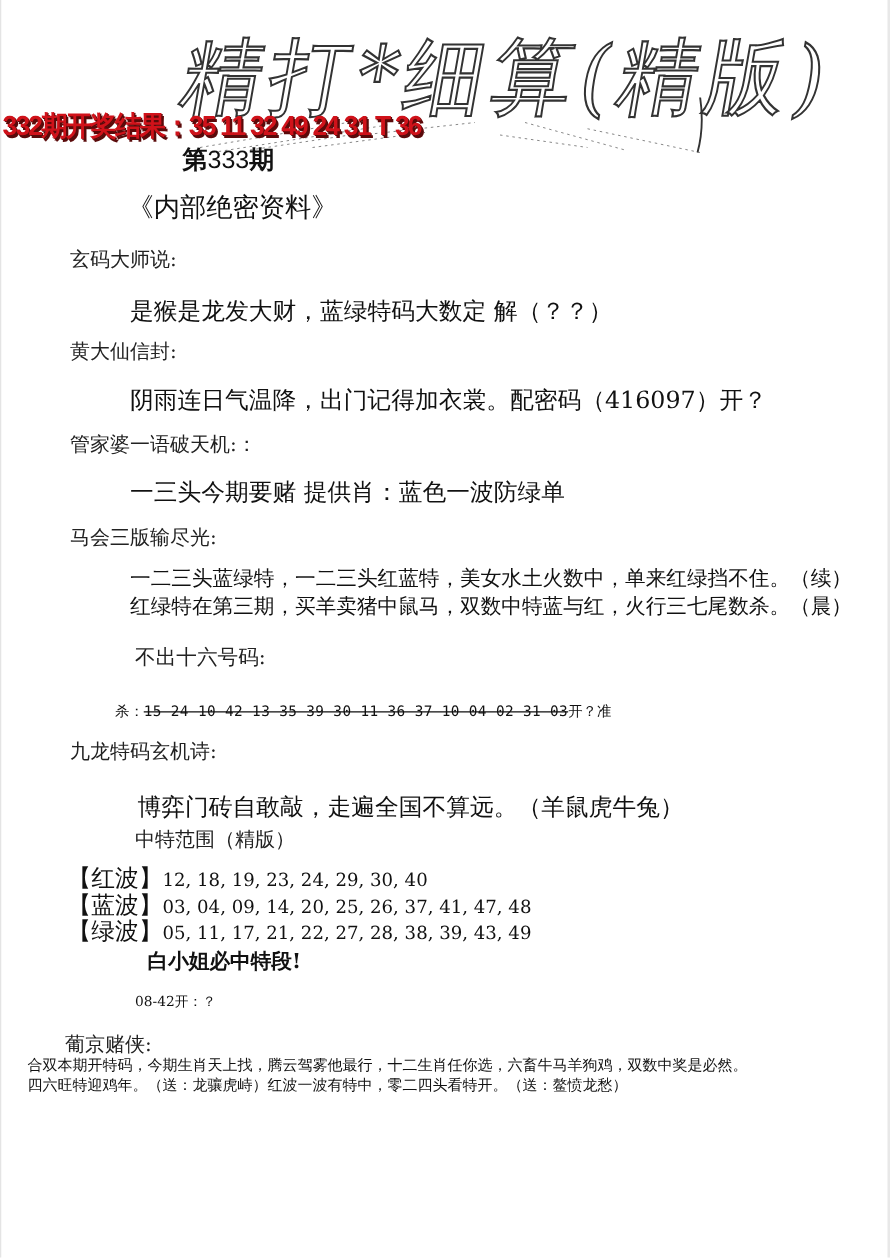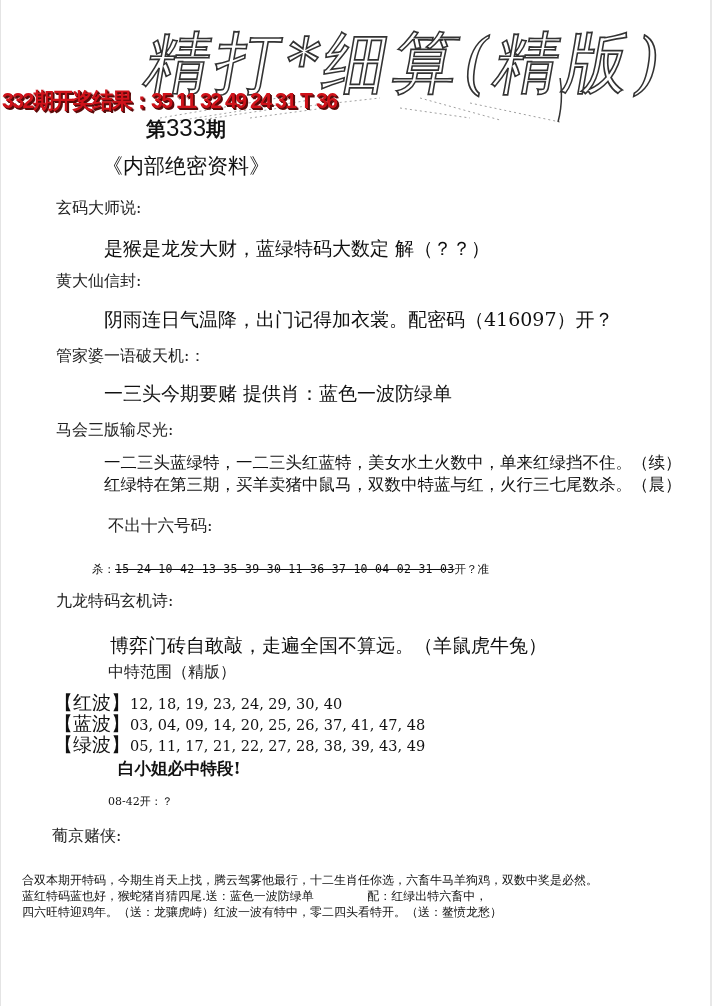--- a/index.html
+++ b/index.html
@@ -20,32 +20,32 @@
   }
   .banner-streaks { position:absolute; left:0; top:70px; width:440px; height:45px; }
 
   .result {
     left:2px; top:86px; font-family:"Liberation Sans", sans-serif; font-weight:bold;
     font-size:22px; color:#d0121a; letter-spacing:-1.5px;
     text-shadow:2px 2px 0 #5a0a0a, 1px 1px 0 #5a0a0a;
     transform:scaleX(0.96); transform-origin:left;
   }
   .issue { left:146px; top:114px; font-family:"Liberation Sans", sans-serif; font-weight:bold; font-size:20px; color:#111; }
-  .issue .num { font-weight:normal; font-size:24px; }
+  .issue .num { font-weight:normal; font-size:20px; }
 
   .doc-title { left:102px; top:152px; font-size:21px; }
   .label { font-size:16px; color:#222; }
   .line-lg { font-size:19px; }
   .poem { font-size:16.5px; line-height:22px; left:104px; top:452px; }
   .poem div { white-space:nowrap; }
   .kill { left:92px; top:562px; font-family:"DejaVu Sans Mono", monospace; font-size:11.5px; }
   .kill .nums { text-decoration:line-through; letter-spacing:0.3px; }
   .waves { left:54px; font-size:14.5px; font-family:"DejaVu Serif", serif; }
   .waves .tag { font-size:19px; }
-  .footer { left:22px; top:872px; font-family:"DejaVu Sans", sans-serif; font-size:12px; line-height:16px; }
+  .footer { left:22px; top:844px; font-family:"DejaVu Sans", sans-serif; font-size:12px; line-height:16px; }
   .footer div { white-space:nowrap; }
 </style>
 </head>
 <body>
 
 <div class="page-border"></div>
 
 <div class="abs banner">
   <div class="banner-text">精打*细算(精版)</div>
   <svg class="banner-streaks" viewBox="0 0 440 45">
@@ -105,15 +105,14 @@
   <span class="tag">【绿波】</span><span>05, 11, 17, 21, 22, 27, 28, 38, 39, 43, 49</span>
 </div>
 
 <div class="abs" style="left:118px;top:758px;font-size:16.5px;font-weight:bold;">白小姐必中特段!</div>
 <div class="abs" style="left:108px;top:794px;font-size:11px;">08-42开：？</div>
 
 <div class="abs label" style="left:52px;top:826px;">葡京赌侠:</div>
 
 <div class="abs footer">
   <div>合双本期开特码，今期生肖天上找，腾云驾雾他最行，十二生肖任你选，六畜牛马羊狗鸡，双数中奖是必然。</div>
-  <div style="white-space:pre;">蓝红特码蓝也好，猴蛇猪肖猜四尾.送：蓝色一波防绿单              配：红绿出特六畜中，</div>
   <div>四六旺特迎鸡年。（送：龙骧虎峙）红波一波有特中，零二四头看特开。（送：鳌愤龙愁）</div>
 </div>
 
 </body></html>

